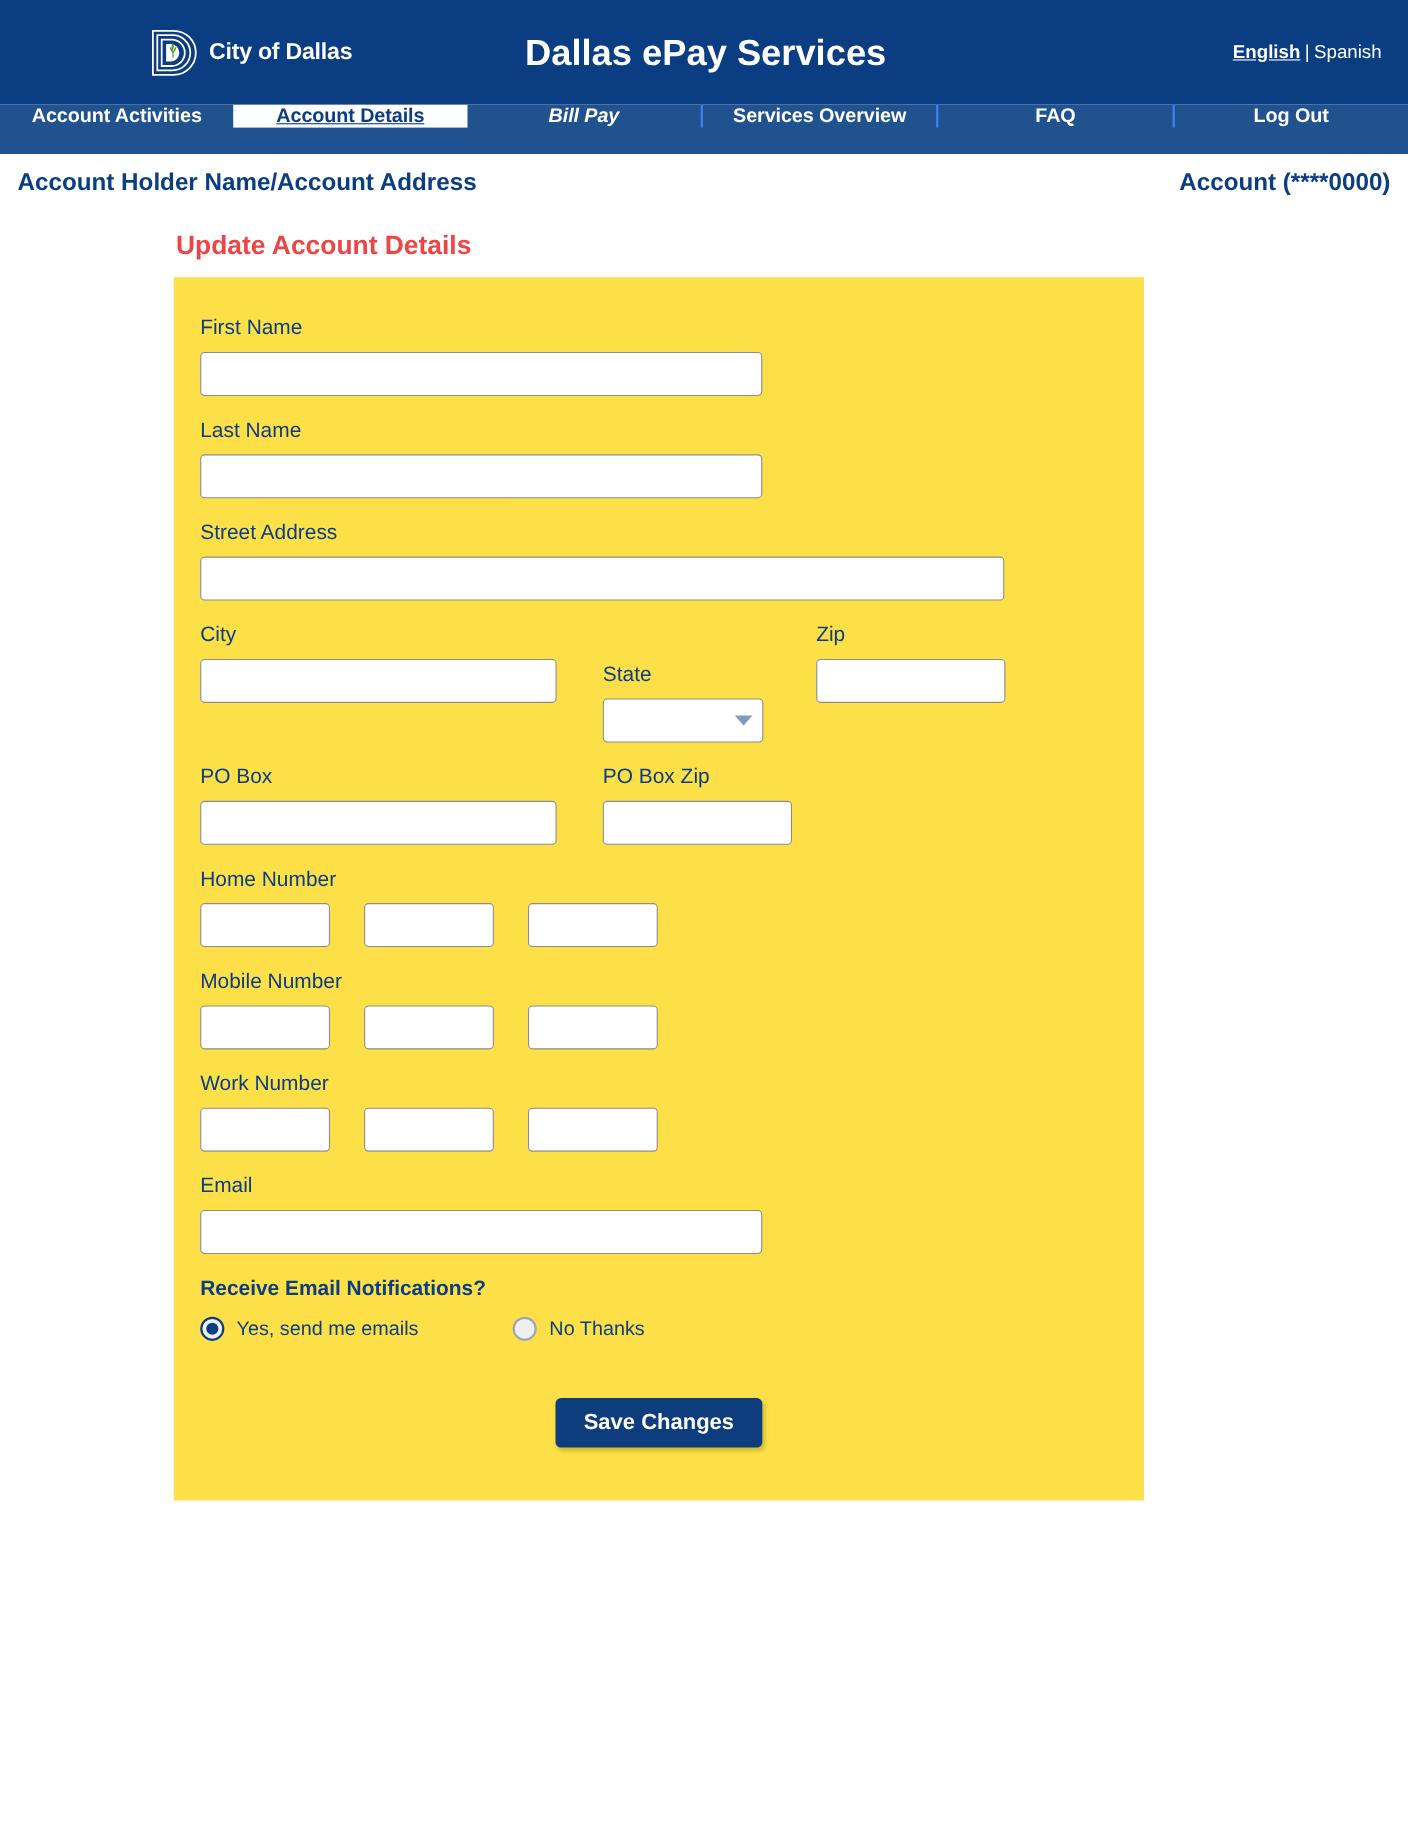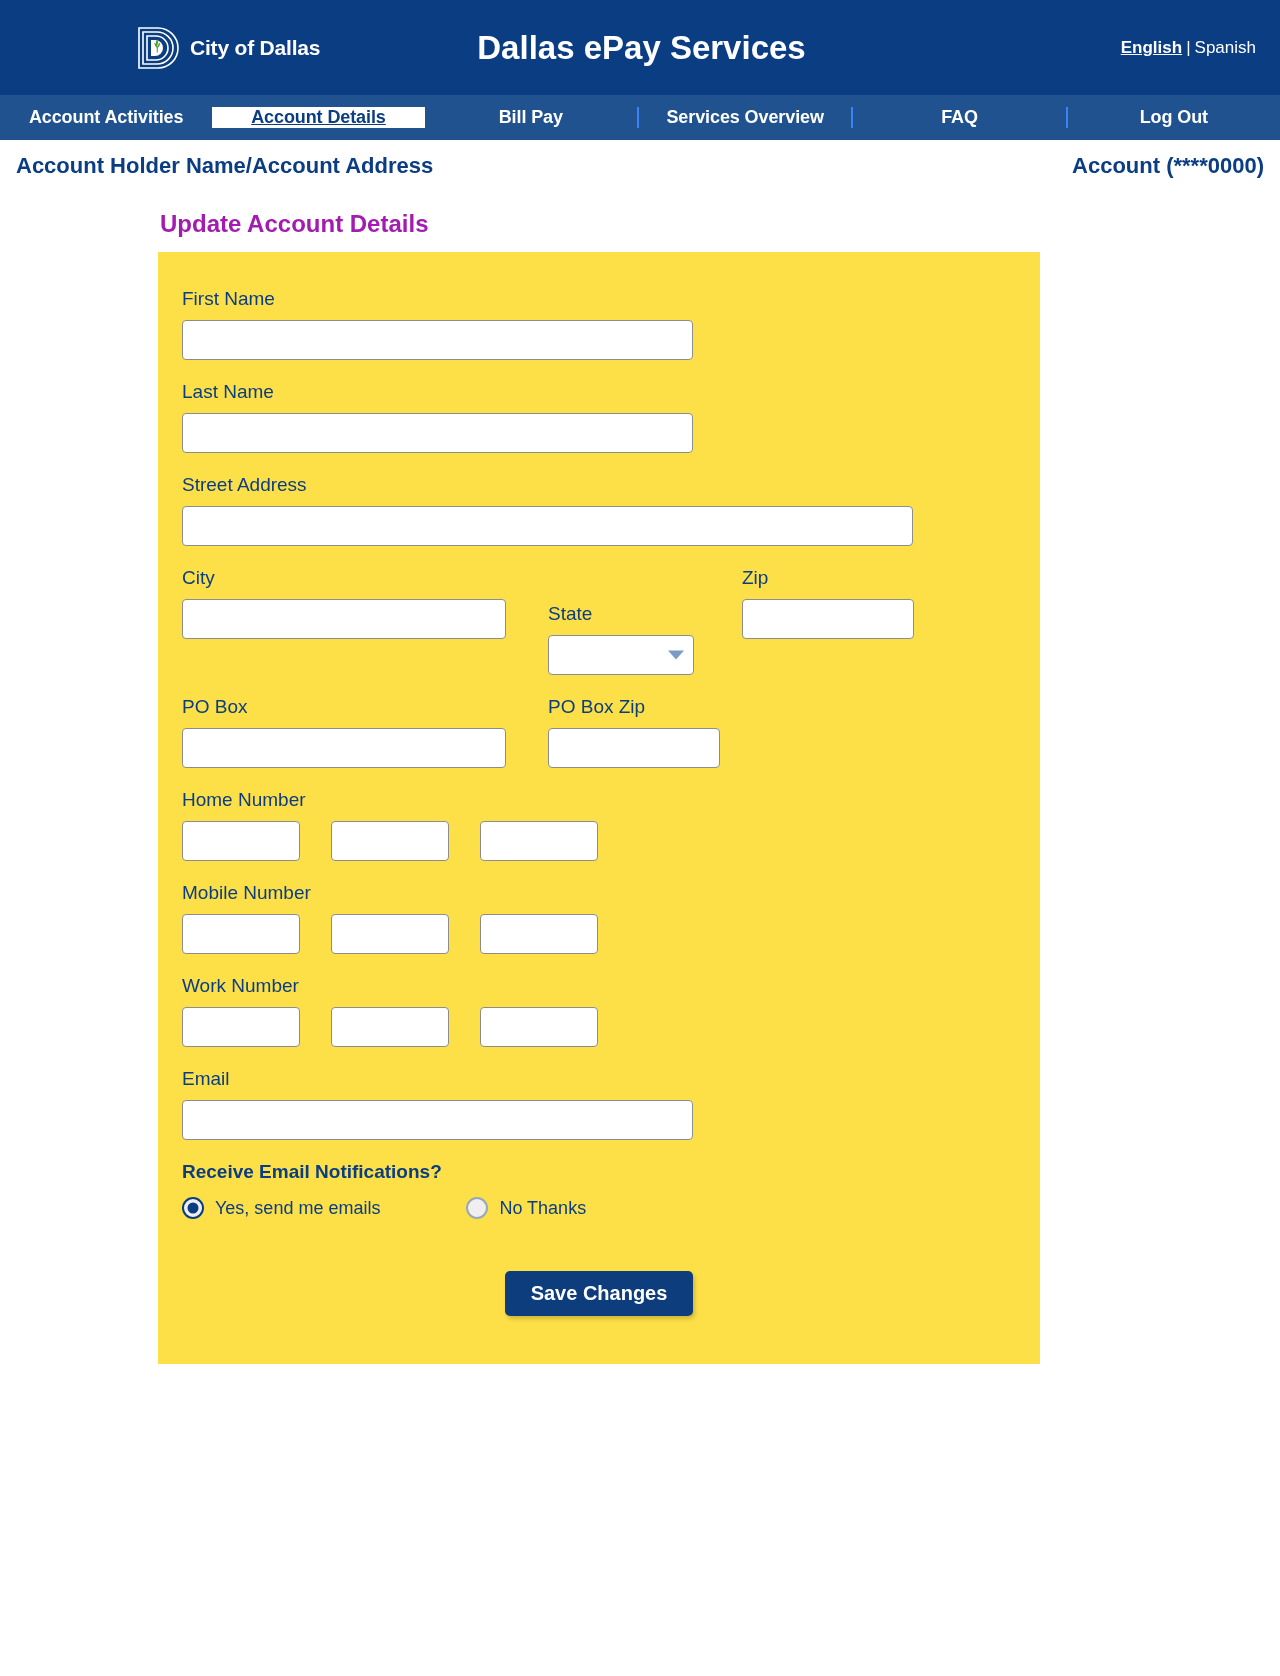--- a/index.html
+++ b/index.html
@@ -76,21 +76,21 @@
   .lang .sep {
     margin: 0 4px;
     color: #ffffff;
   }
 
   
   .navbar {
     display: flex;
     height: 45px;
     background: #1f528f;
-    align-items: center;
+    align-items: flex-start;
   }
   .tab {
     flex: 1 1 0;
     display: flex;
     align-items: center;
     justify-content: center;
     color: #ffffff;
     font-size: 18px;
     font-weight: bold;
     letter-spacing: -0.1px;
@@ -103,20 +103,21 @@
     border-left: none;
   }
   .tab.active {
     background: #ffffff;
     color: #0b3d83;
     text-decoration: underline;
     border-left: none;
   }
   .tab.active + .tab {
     border-left: none;
+    font-style: italic;
   }
 
   
   .account-bar {
     height: 52px;
     display: flex;
     align-items: center;
     justify-content: space-between;
     padding: 0 16px;
     box-sizing: border-box;
@@ -130,21 +131,21 @@
     white-space: nowrap;
   }
 
   
   .content {
     padding-left: 158px;
     padding-right: 0;
     box-sizing: border-box;
   }
   .section-title {
-    color: #a21caf;
+    color: #ef4444;
     font-size: 24px;
     font-weight: bold;
     margin: 18px 0 14px 2px;
   }
   .panel {
     width: 882px;
     background: #fde047;
     padding: 36px 0 48px 24px;
     box-sizing: border-box;
   }

